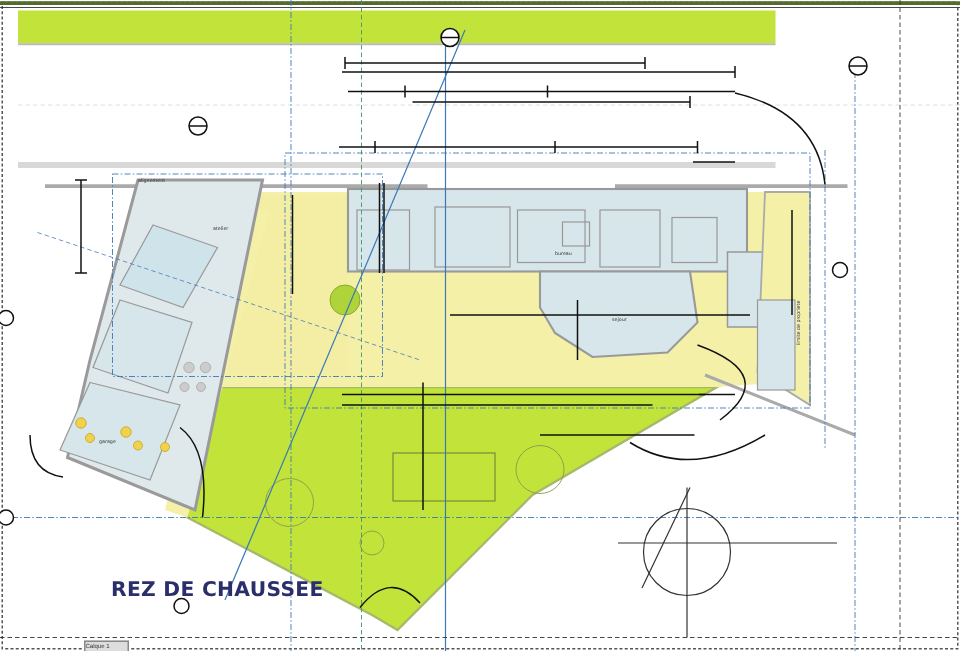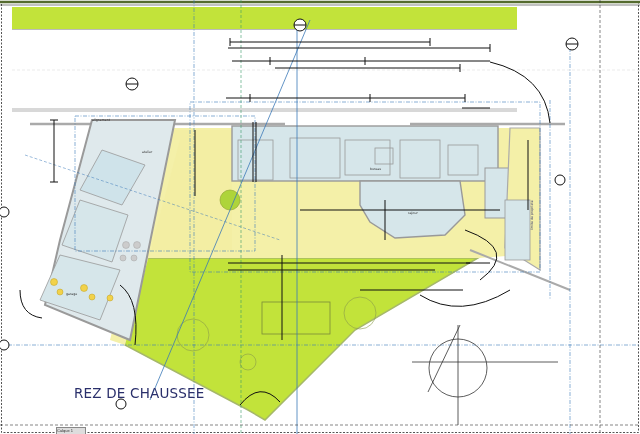--- a/index.html
+++ b/index.html
@@ -1,18 +1,18 @@
 <!DOCTYPE html>
 <html><head>
 <meta charset="utf-8">
 <style>
   html, body { margin:0; padding:0; background:#ffffff; }
   body { width:640px; height:434px; overflow:hidden; position:relative; font-family:"Liberation Sans", sans-serif; }
   #plan { position:absolute; left:0; top:0; width:640px; height:434px; }
-  .title { position:absolute; left:74px; top:385px; font-family:"DejaVu Sans", sans-serif; font-weight:normal; font-size:13.5px; color:#2a2f6b; letter-spacing:0.2px; }
+  .title { position:absolute; left:74px; top:385px; font-family:"DejaVu Sans", sans-serif; font-weight:bold; font-size:13.5px; color:#2a2f6b; letter-spacing:0.2px; }
   .footer-tab { position:absolute; left:56px; top:427px; width:28px; height:6px; background:#ddd; border:1px solid #888; font-size:4px; line-height:6px; color:#333; overflow:hidden; }
   .lbl { font-family:"DejaVu Sans", sans-serif; font-size:3.2px; fill:#333; }
   .lbl-b { font-family:"DejaVu Sans", sans-serif; font-size:3.2px; fill:#2a2f6b; }
 </style>
 </head>
 <body>
 
 <svg id="plan" viewBox="0 0 640 434" xmlns="http://www.w3.org/2000/svg">
 
   <rect x="1.5" y="1.5" width="637" height="431" fill="none" stroke="#555" stroke-width="1" stroke-dasharray="2,1.5"></rect>

